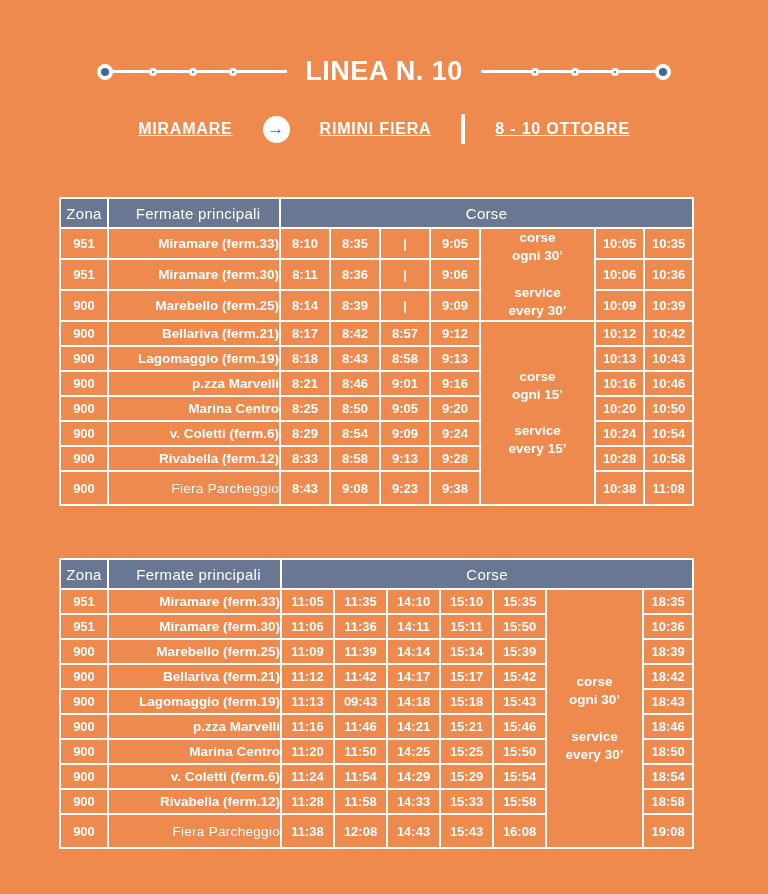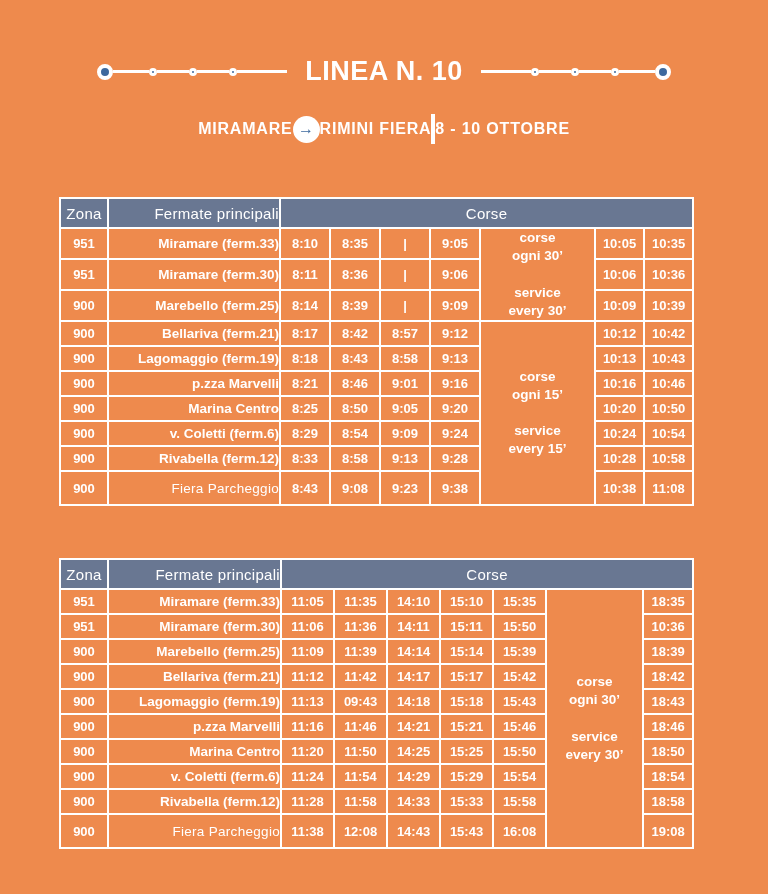--- a/index.html
+++ b/index.html
@@ -38,23 +38,25 @@
     margin: 0 18px;
     white-space: nowrap;
   }
 
   
   .sub-row {
     margin-top: 27px;
     display: flex;
     align-items: center;
     justify-content: center;
+    gap: 30px;
     font-size: 16px;
     font-weight: bold;
     letter-spacing: 0.8px;
+    text-decoration: underline;
   }
   .arrow-circle {
     width: 27px; height: 27px; border-radius: 50%;
     background: #fff; color: #3D699E;
     display: flex; align-items: center; justify-content: center;
     font-size: 16px; font-weight: 800; letter-spacing: 0;
     line-height: 1;
   }
   .vdiv { width: 4px; height: 30px; background: #fff; }
 
@@ -74,21 +76,21 @@
     padding: 0;
     overflow: hidden;
   }
   thead th {
     background: #697792;
     height: 30px;
     font-size: 15px;
     font-weight: 500;
     letter-spacing: 0.3px;
   }
-  thead th.h-stops { text-align: right; padding-left: 8px; }
+  thead th.h-stops { text-align: center; padding-left: 8px; }
   tbody td {
     height: 25px;
     font-size: 13px;
     font-weight: bold;
   }
   td.stop {
     text-align: right;
     padding-left: 10px;
     font-size: 13.5px;
     white-space: nowrap;

